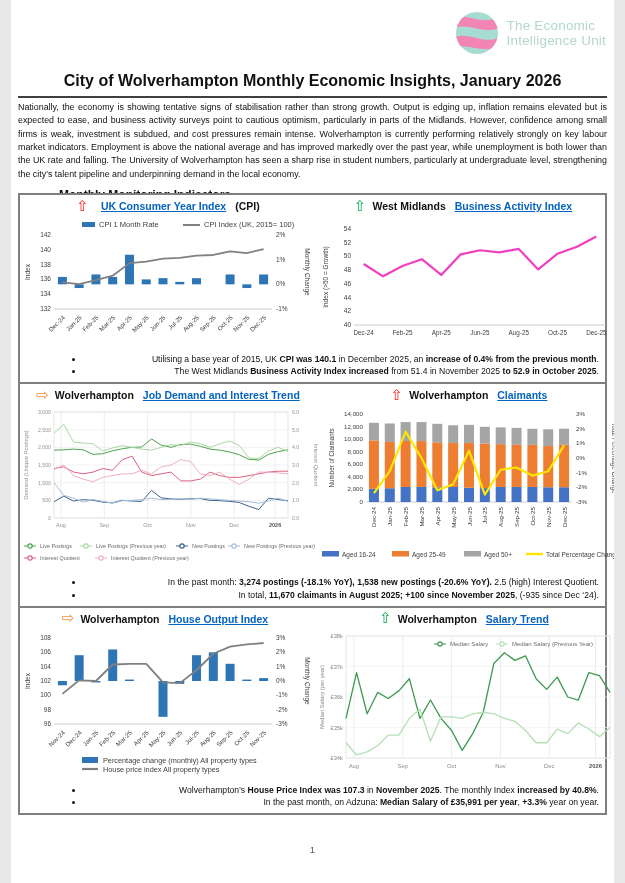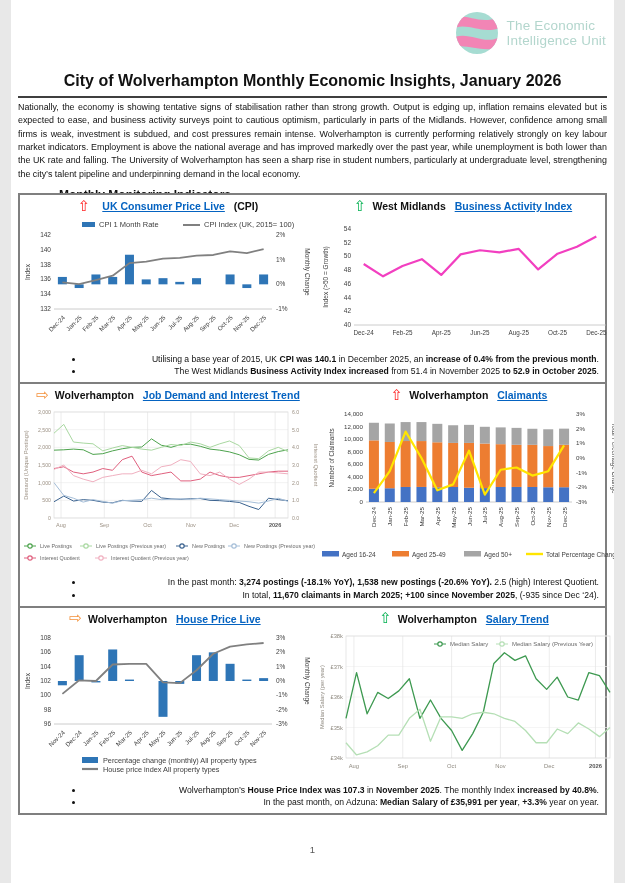--- a/index.html
+++ b/index.html
@@ -53,21 +53,21 @@
   <div class="intro">Nationally, the economy is showing tentative signs of stabilisation rather than strong growth. Output is edging up, inflation remains elevated but is expected to ease, and business activity surveys point to cautious optimism, particularly in parts of the Midlands. However, confidence among small firms is weak, investment is subdued, and cost pressures remain intense. Wolverhampton is currently performing relatively strongly on key labour market indicators. Employment is above the national average and has improved markedly over the past year, while unemployment is both lower than the UK rate and falling. The University of Wolverhampton has seen a sharp rise in student numbers, particularly at undergraduate level, strengthening the city’s talent pipeline and underpinning demand in the local economy.</div>
 
   <div class="section-heading">Monthly Monitoring Indicators</div>
 
   <div class="boxes">
 
     <div class="box">
       <div class="charts-row">
         <div class="chart-half">
           <div class="chart-title-row">
-            <span class="arrow" style="color:#ff2222">⇧</span><span></span><span class="tlink">UK Consumer Price Live</span><span> (CPI)</span>
+            <span class="arrow" style="color:#ff2222">⇧</span><span></span><span class="tlink">UK Consumer Year Index</span><span> (CPI)</span>
           </div>
           <svg id="chart0" class="chart-svg" width="296" height="134">
               <line x1="34" y1="92" x2="252" y2="92" stroke="#bfbfbf" stroke-width="0.8"></line>
               <rect x="37.88461538461539" y="59.93333333333333" width="9" height="7.400000000000013" fill="#2E75B6"></rect>
               <rect x="54.65384615384615" y="67.33333333333334" width="9" height="3.6999999999999886" fill="#2E75B6"></rect>
               <rect x="71.42307692307693" y="57.46666666666667" width="9" height="9.866666666666674" fill="#2E75B6"></rect>
               <rect x="88.1923076923077" y="59.93333333333333" width="9" height="7.400000000000013" fill="#2E75B6"></rect>
               <rect x="104.96153846153847" y="37.73333333333333" width="9" height="29.600000000000016" fill="#2E75B6"></rect>
               <rect x="121.73076923076924" y="62.400000000000006" width="9" height="4.933333333333337" fill="#2E75B6"></rect>
               <rect x="138.5" y="61.166666666666664" width="9" height="6.1666666666666785" fill="#2E75B6"></rect>
@@ -293,29 +293,29 @@
               <text x="90" y="151" font-size="6.5" fill="#404040" text-anchor="start">Aged 25-49</text>
               <rect x="142" y="145" width="17" height="5.5" fill="#A5A5A5"></rect>
               <text x="162" y="151" font-size="6.5" fill="#404040" text-anchor="start">Aged 50+</text>
               <line x1="204" y1="148" x2="221" y2="148" stroke="#FFE500" stroke-width="2.4"></line>
               <text x="224" y="151" font-size="6.5" fill="#404040" text-anchor="start">Total Percentage Change</text>
             </svg>
         </div>
       </div>
       <ul class="bullets">
         <li><span>In the past month: </span><b>3,274 postings (-18.1% YoY), 1,538 new postings (-20.6% YoY).</b><span> 2.5 (high) Interest Quotient.</span></li>
-        <li><span>In total, </span><b>11,670 claimants in March 2025; +100 since November 2025</b><span>, (-935 since Dec ‘24).</span></li>
+        <li><span>In total, </span><b>11,670 claimants in August 2025; +100 since November 2025</b><span>, (-935 since Dec ‘24).</span></li>
       </ul>
     </div>
 
     <div class="box">
       <div class="charts-row">
         <div class="chart-half">
           <div class="chart-title-row">
-            <span class="arrow" style="color:#f4913a">⇨</span><span>Wolverhampton </span><span class="tlink">House Price Live</span><span></span>
+            <span class="arrow" style="color:#f4913a">⇨</span><span>Wolverhampton </span><span class="tlink">House Output Index</span><span></span>
           </div>
           <svg id="chart4" class="chart-svg" width="296" height="152">
               <line x1="34" y1="94" x2="252" y2="94" stroke="#bfbfbf" stroke-width="0.8"></line>
               <rect x="37.88461538461539" y="51" width="9" height="4.299999999999997" fill="#2E75B6"></rect>
               <rect x="54.65384615384615" y="25.200000000000003" width="9" height="25.799999999999997" fill="#2E75B6"></rect>
               <rect x="71.42307692307693" y="51" width="9" height="1.43333333333333" fill="#2E75B6"></rect>
               <rect x="88.1923076923077" y="19.46666666666667" width="9" height="31.53333333333333" fill="#2E75B6"></rect>
               <rect x="104.96153846153847" y="49.56666666666666" width="9" height="1.4333333333333371" fill="#2E75B6"></rect>
               <rect x="138.5" y="51" width="9" height="35.83333333333333" fill="#2E75B6"></rect>
               <rect x="155.26923076923077" y="51" width="9" height="2.8666666666666742" fill="#2E75B6"></rect>

